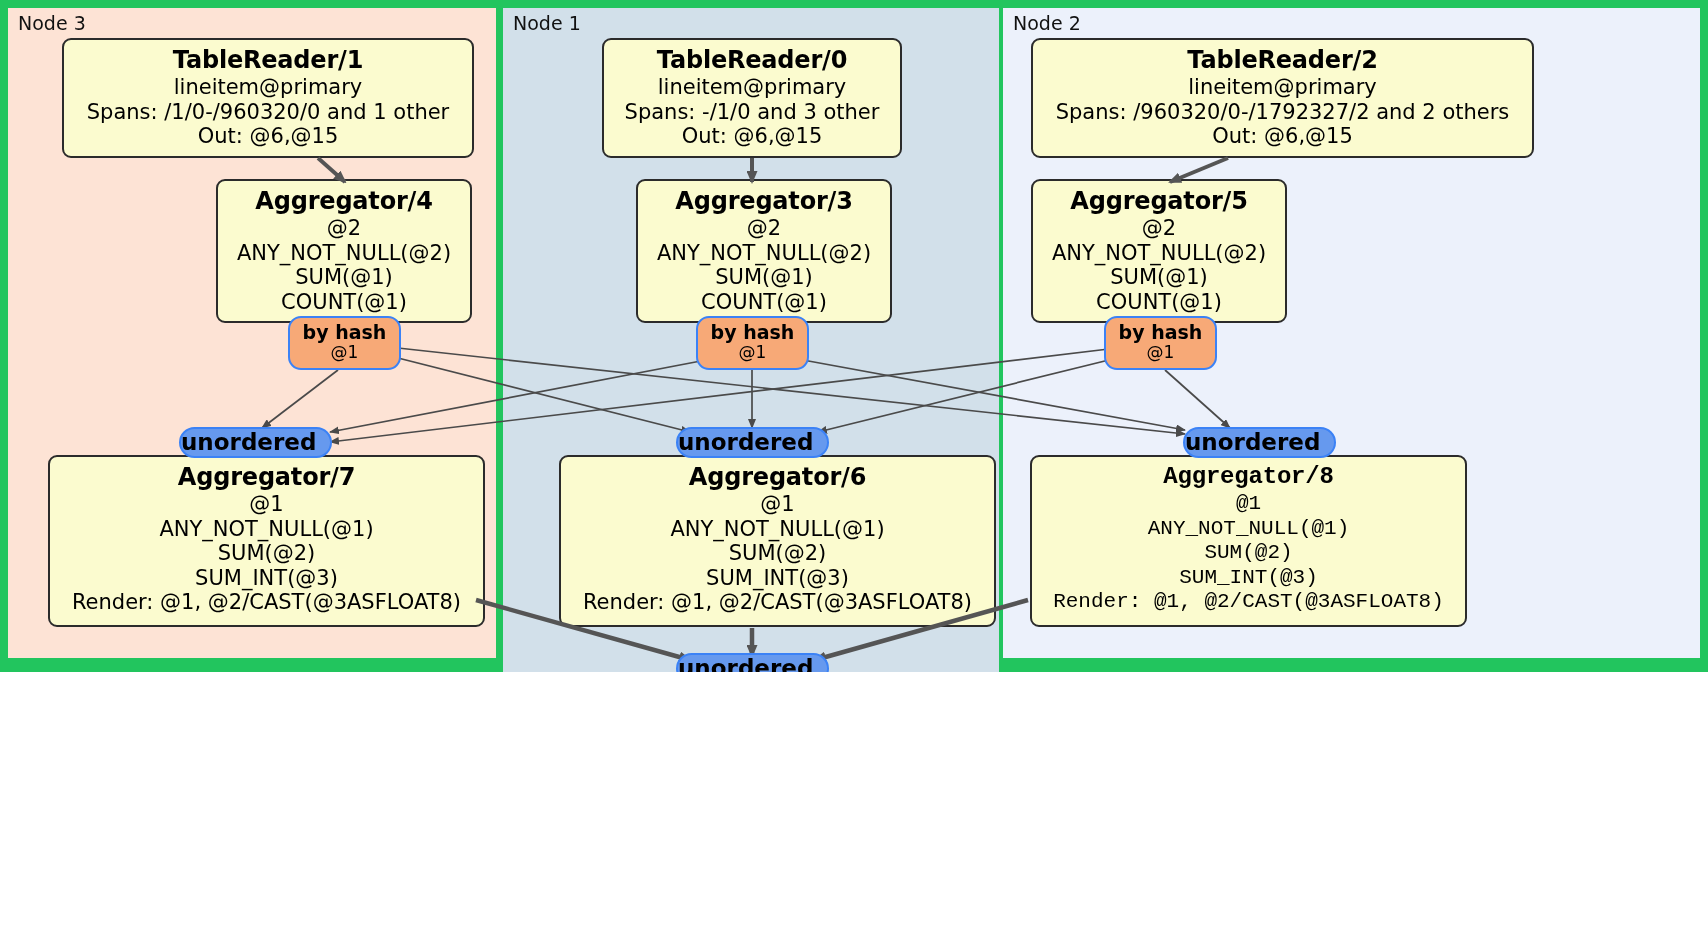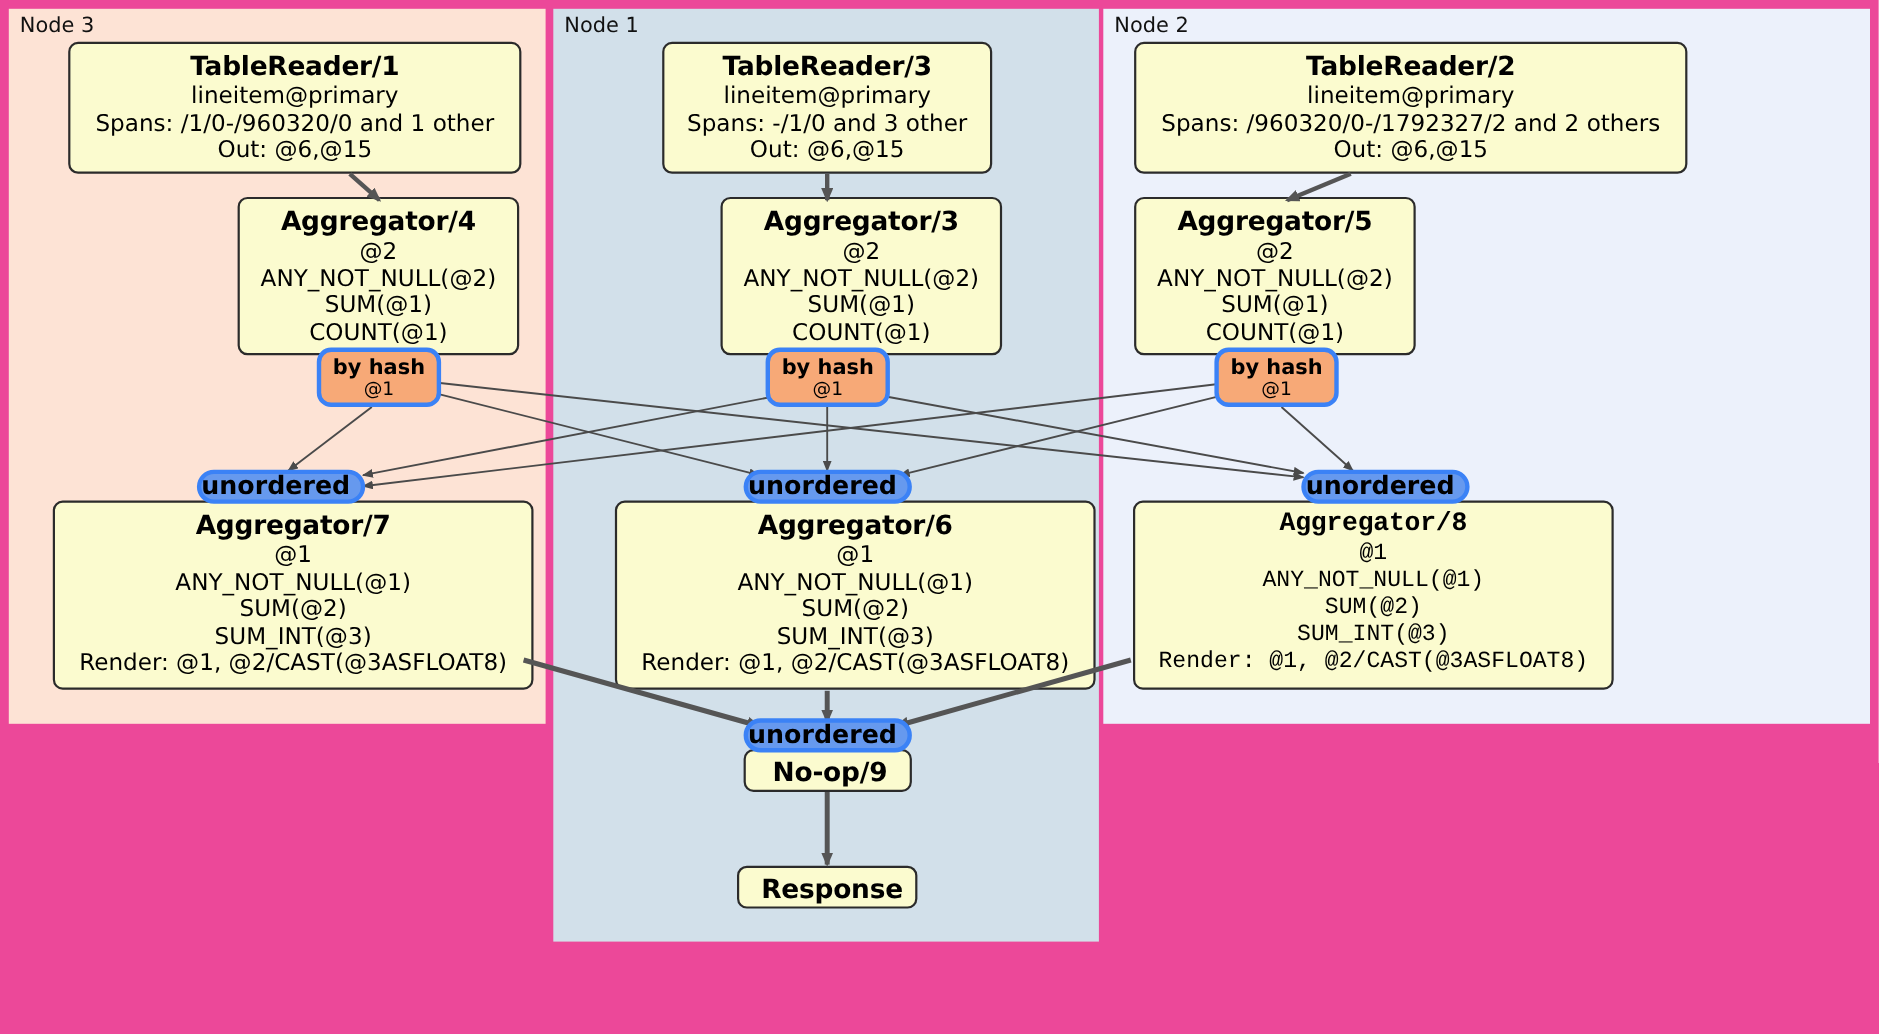--- a/index.html
+++ b/index.html
@@ -6,23 +6,23 @@
     margin: 0;
     padding: 0;
     background: #ffffff;
   }
   body {
     font-family: "DejaVu Sans", sans-serif;
   }
   #stage {
     position: relative;
     width: 1708px;
-    height: 940px;
+    height: 672px;
     overflow: hidden;
-    background: #ec4899;
+    background: #22c55e;
   }
   
   .cluster {
     position: absolute;
     box-sizing: border-box;
   }
   .cluster-label {
     position: absolute;
     font-size: 19px;
     color: #111111;
@@ -54,21 +54,21 @@
     font-size: 21px;
     white-space: nowrap;
   }
   .proc.compact {
     padding: 5px 16px 7px 20px;
   }
   
   .pill {
     position: absolute;
     box-sizing: border-box;
-    border: 4px solid #3b82f6;
+    border: 2px solid #3b82f6;
     border-radius: 14px;
     text-align: center;
     color: #000000;
     z-index: 6;
     line-height: 1.1;
   }
   .pill.hash {
     background: #f7a977;
     border-radius: 13px;
     padding-top: 4px;
@@ -189,27 +189,27 @@
   <div class="proc" style="left:48px; top:455px; width:437px; height:172px;">
     <span class="ttl">Aggregator/7</span>
     <span class="ln">@1</span>
     <span class="ln">ANY_NOT_NULL(@1)</span>
     <span class="ln">SUM(@2)</span>
     <span class="ln">SUM_INT(@3)</span>
     <span class="ln">Render: @1, @2/CAST(@3ASFLOAT8)</span>
   </div>
 
   <div class="proc" style="left:602px; top:38px; width:300px; height:120px;">
-    <span class="ttl">TableReader/3</span>
+    <span class="ttl">TableReader/0</span>
     <span class="ln">lineitem@primary</span>
     <span class="ln">Spans: -/1/0 and 3 other</span>
     <span class="ln">Out: @6,@15</span>
   </div>
 
-  <div class="proc" style="left:655px; top:179px; width:256px; height:144px;">
+  <div class="proc" style="left:636px; top:179px; width:256px; height:144px;">
     <span class="ttl">Aggregator/3</span>
     <span class="ln">@2</span>
     <span class="ln">ANY_NOT_NULL(@2)</span>
     <span class="ln">SUM(@1)</span>
     <span class="ln">COUNT(@1)</span>
   </div>
 
   <div class="pill hash" style="left:696px; top:316px; width:113px; height:54px;">
     <span class="hl">by hash</span>
     <span class="hs">@1</span>

